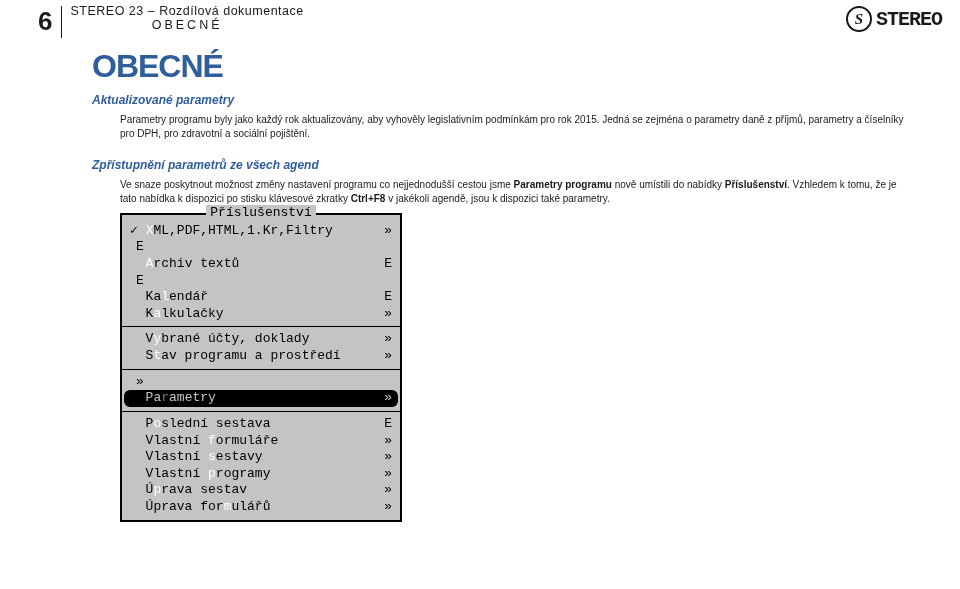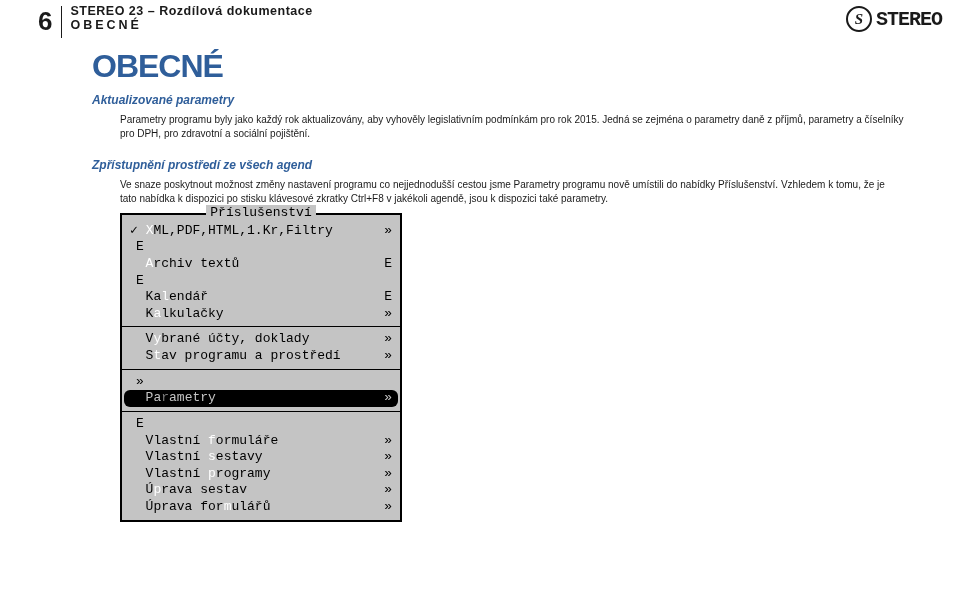--- a/index.html
+++ b/index.html
@@ -35,22 +35,23 @@
     border-left: 1.5px solid #1a1a1a;
     height: 32px;
     margin-right: 8px;
     margin-top: 2px;
   }
   .header-titles {
     display: flex;
     flex-direction: column;
     line-height: 1.15;
     font-size: 12.5px;
-    font-weight: 700;
+    font-weight: 400;
     letter-spacing: 0.5px;
+    text-align: center;
   }
   .header-subtitle {
     letter-spacing: 3px;
   }
   .logo {
     margin-left: auto;
     margin-top: 2px;
     display: flex;
     align-items: center;
     gap: 4px;
@@ -92,21 +93,21 @@
     color: #2f5e9a;
     margin: 8px 0 2px 0;
   }
   .para {
     font-size: 10px;
     line-height: 1.35;
     margin: 6px 0 8px 28px;
     color: #1a1a1a;
   }
   .para strong {
-    font-weight: 400;
+    font-weight: 700;
   }
 
   .menu-box {
     margin: 6px 0 0 28px;
     width: 282px;
     background: #c4c4c4;
     border: 2px solid #000;
     font-family: "Courier New", monospace;
     font-size: 13px;
     line-height: 1.28;
@@ -171,21 +172,21 @@
       <div class="logo-text">STEREO</div>
     </div>
   </div>
 
   <div class="content">
     <h1 class="h1">OBECNÉ</h1>
 
     <h2 class="h2">Aktualizované parametry</h2>
     <p class="para">Parametry programu byly jako každý rok aktualizovány, aby vyhověly legislativním podmínkám pro rok 2015. Jedná se zejména o parametry daně z příjmů, parametry a číselníky pro DPH, pro zdravotní a sociální pojištění.</p>
 
-    <h2 class="h2" style="margin-top:18px">Zpřístupnění prostředí ze všech agend</h2>
+    <h2 class="h2" style="margin-top:18px">Zpřístupnění parametrů ze všech agend</h2>
     <p class="para">
       <span>Ve snaze poskytnout možnost změny nastavení programu co nejjednodušší cestou jsme </span><strong>Parametry programu</strong><span> nově umístili do nabídky </span><strong>Příslušenství</strong><span>. Vzhledem k tomu, že je tato nabídka k dispozici po stisku klávesové zkratky </span><strong>Ctrl+F8</strong><span> v jakékoli agendě, jsou k dispozici také parametry.</span>
     </p>
 
     <div class="menu-box">
       <div class="menu-title">Příslušenství</div>
       <div>
           <div class="menu-row"><span class="label">✓ <span class="ul">X</span>ML,PDF,HTML,1.Kr,Filtry</span><span class="hint">»</span></div>
           <div class="menu-row"><span class="hint">E</span></div>
           <div class="menu-row"><span class="label">  <span class="ul">A</span>rchiv textů</span><span class="hint">E</span></div>
@@ -198,21 +199,21 @@
           <div class="menu-row"><span class="label">  V<span class="ul">y</span>brané účty, doklady</span><span class="hint">»</span></div>
           <div class="menu-row"><span class="label">  S<span class="ul">t</span>av programu a prostředí</span><span class="hint">»</span></div>
         </div>
       <div class="menu-divider"></div>
       <div>
           <div class="menu-row"><span class="hint">»</span></div>
           <div class="menu-row selected"><span class="label">  Pa<span class="ul">r</span>ametry</span><span class="hint">»</span></div>
         </div>
       <div class="menu-divider"></div>
       <div style="padding-bottom:4px">
-          <div class="menu-row"><span class="hint">E</span></div>
+          <div class="menu-row"><span class="label">  P<span class="ul">o</span>slední sestava</span><span class="hint">E</span></div>
           <div class="menu-row"><span class="label">  Vlastní <span class="ul">f</span>ormuláře</span><span class="hint">»</span></div>
           <div class="menu-row"><span class="label">  Vlastní <span class="ul">s</span>estavy</span><span class="hint">»</span></div>
           <div class="menu-row"><span class="label">  Vlastní <span class="ul">p</span>rogramy</span><span class="hint">»</span></div>
           <div class="menu-row"><span class="label">  Ú<span class="ul">p</span>rava sestav</span><span class="hint">»</span></div>
           <div class="menu-row"><span class="label">  Úprava for<span class="ul">m</span>ulářů</span><span class="hint">»</span></div>
         </div>
     </div>
 
   </div>
 </div>

